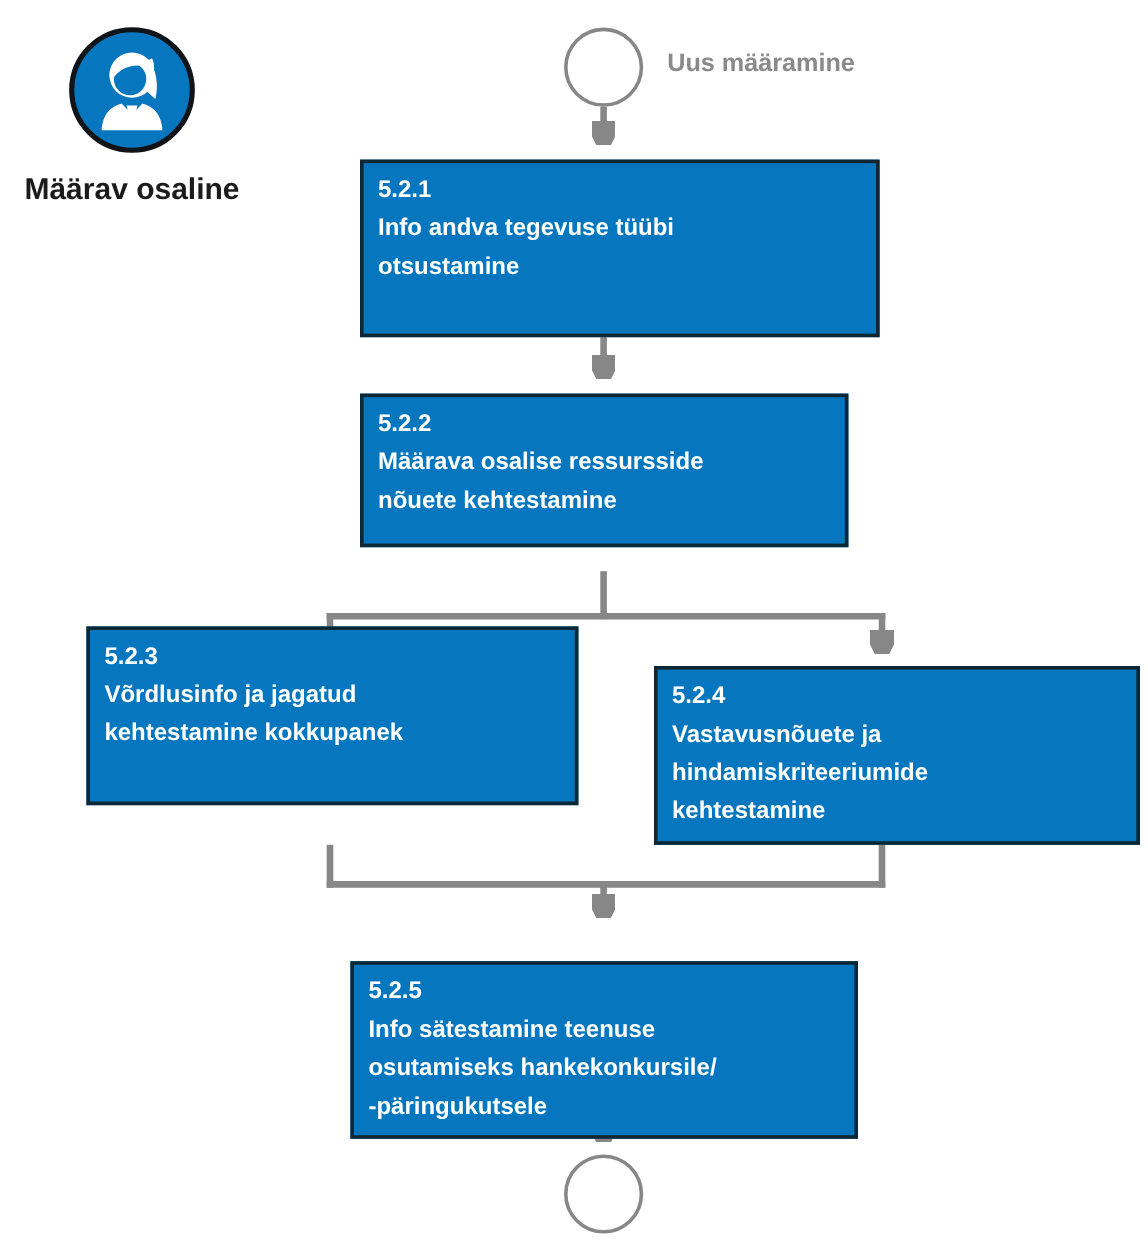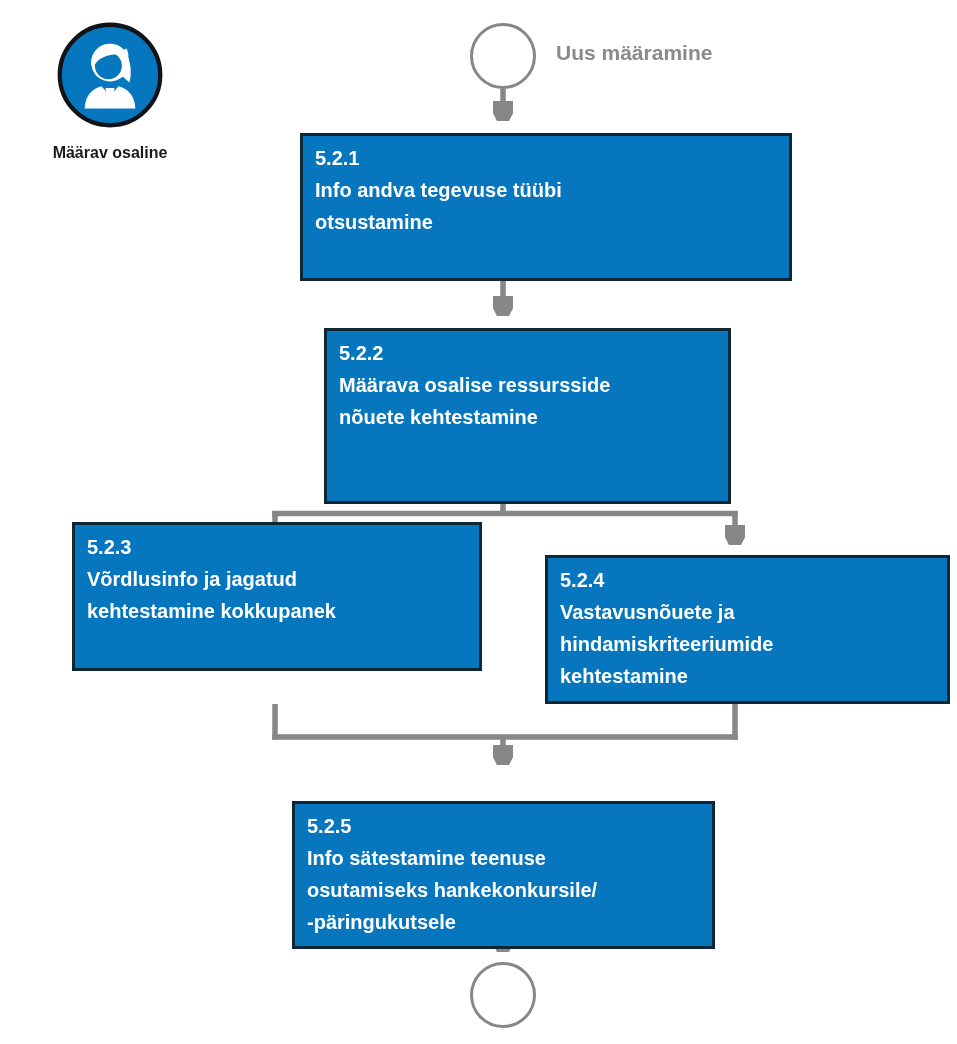--- a/index.html
+++ b/index.html
@@ -32,21 +32,21 @@
     top: 21px;
     width: 108px;
     height: 108px;
   }
   .actor-label {
     position: absolute;
     left: 6px;
     top: 144px;
     width: 208px;
     text-align: center;
-    font-size: 16px;
+    font-size: 25px;
     font-weight: bold;
     color: #1b1b1b;
     white-space: nowrap;
   }
   .event-circle {
     position: absolute;
     width: 66px;
     height: 66px;
     border: 3px solid #878787;
     border-radius: 50%;
@@ -70,22 +70,22 @@
     border: 3px solid #0e2735;
     box-sizing: border-box;
     color: #ffffff;
     font-weight: bold;
     font-size: 20px;
     line-height: 32px;
     padding: 6px 12px;
   }
   .node-id { display: block; }
   .node-label { display: block; white-space: pre-line; }
-  .node-521 { left: 300px; top: 133px; width: 492px; height: 148px; }
-  .node-522 { left: 300px; top: 328px; width: 407px; height: 176px; margin-left: 24px; }
+  .node-521 { left: 300px; top: 133px; width: 433px; height: 148px; }
+  .node-522 { left: 300px; top: 328px; width: 407px; height: 128px; }
   .node-523 { left: 72px;  top: 522px; width: 410px; height: 149px; }
   .node-524 { left: 545px; top: 555px; width: 405px; height: 149px; }
   .node-525 { left: 292px; top: 775px; width: 423px; height: 148px; margin-top: 26px; }
 </style>
 </head>
 <body>
 
 <div class="canvas">
 
   <svg class="connectors" width="957" height="1044" aria-hidden="true">

